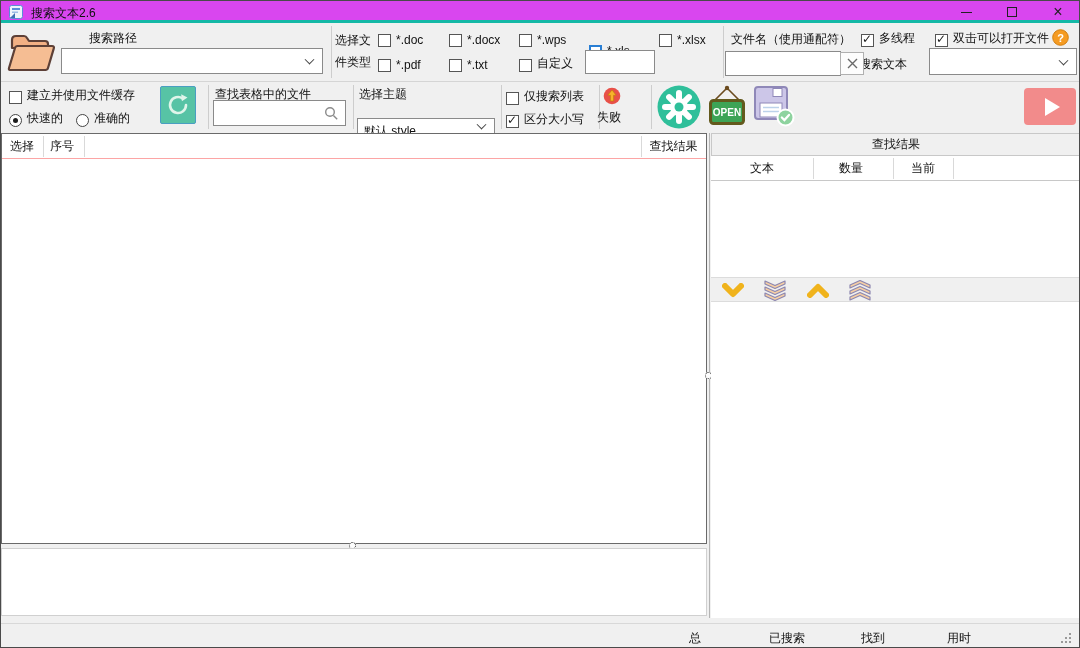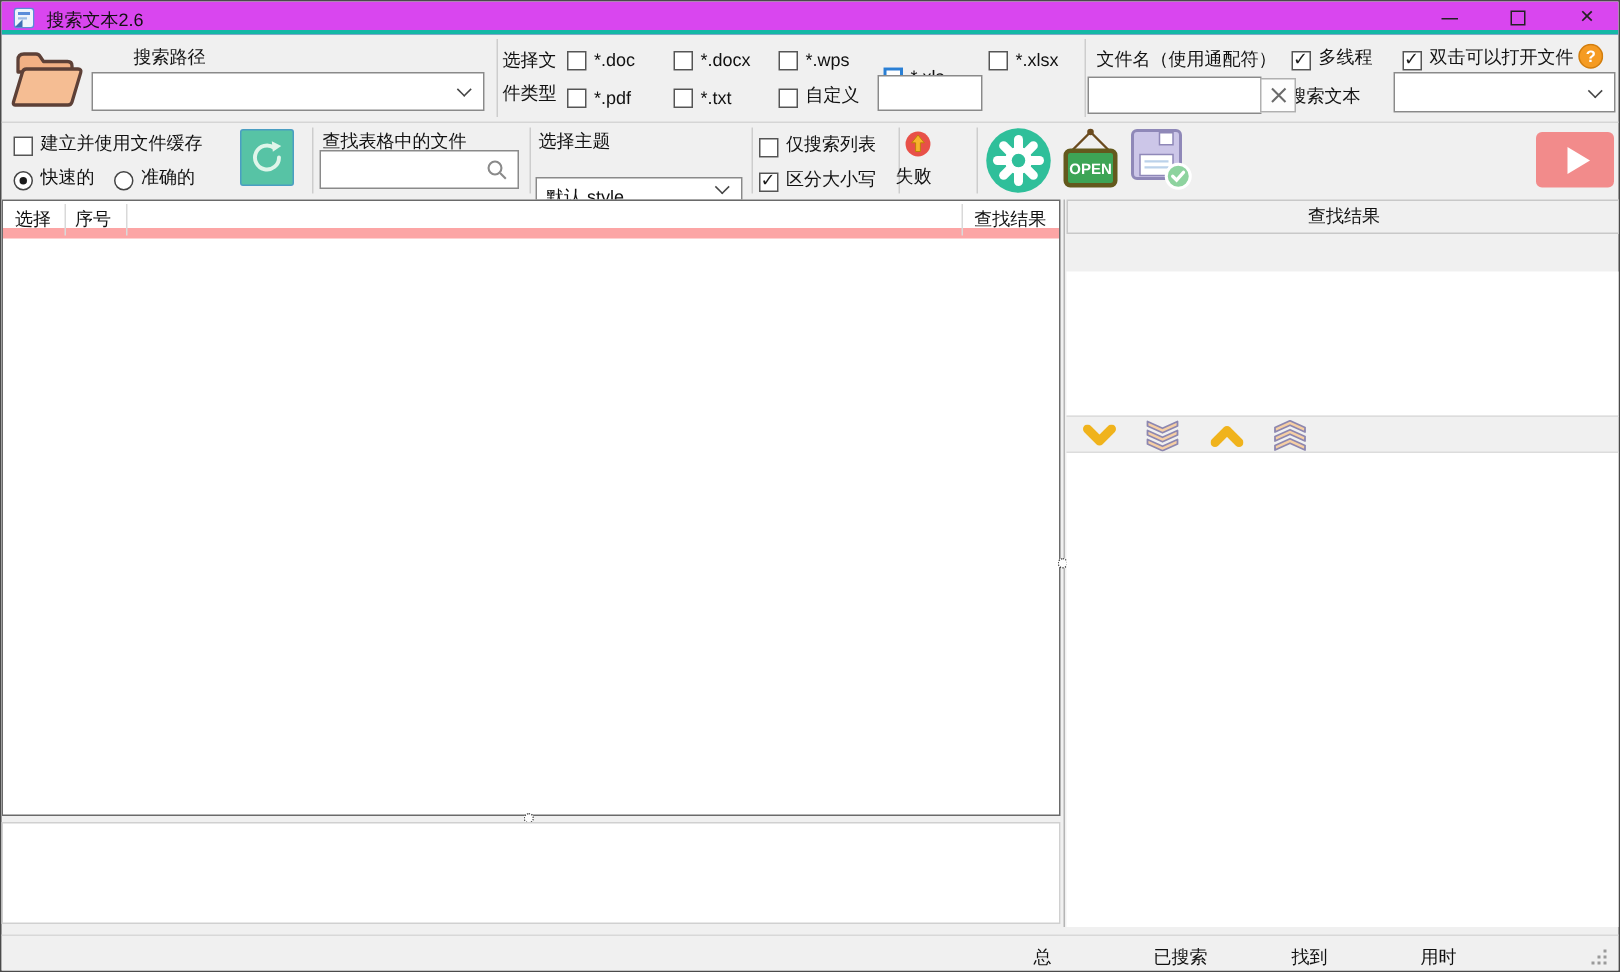--- a/index.html
+++ b/index.html
@@ -27,21 +27,21 @@
   .cbl{white-space:nowrap}
   
   .toolbtn{position:absolute;display:flex;align-items:center;justify-content:center}
   #refresh-btn{background:#57c3a5;border:1px solid #4a9ec2;border-radius:2px}
   #play-btn{background:#f28b8b;border-radius:4px}
   #play-btn .tri{width:0;height:0;border-left:15px solid #fff;border-top:9px solid transparent;border-bottom:9px solid transparent;margin-left:4px}
   
   .knob{position:absolute;width:7px;height:7px;border-radius:50%;background:#fdfdfd;border:1.5px dotted #3f3f3f}
   
   #files-table{position:absolute;left:0;top:132px;width:706px;height:411px;background:#fff;border:1px solid #6a6a6a}
-  #files-header{position:relative;height:25px;border-bottom:7px solid #fca5a5}
+  #files-header{position:relative;height:25px;border-bottom:1px solid #fca5a5}
   .fh-sep{position:absolute;top:2px;height:21px;width:1px;background:#d9d9d9}
   .hcell{position:absolute;top:4px;white-space:nowrap}
   #results-title{position:absolute;left:710px;top:132px;width:370px;height:23px;background:#f0f0f0;border:1px solid #c8c8c8;display:flex;align-items:center;justify-content:center}
   #results-cols{position:absolute;left:710px;top:155px;width:370px;height:25px;background:#fff;border-bottom:1px solid #c8c8c8}
   .panel-white{position:absolute;background:#fff}
   #arrowbar{position:absolute;left:710px;top:276px;width:370px;height:25px;background:#f0f0f0;border-top:1px solid #dcdcdc;border-bottom:1px solid #dcdcdc}
   .arrowbtn{position:absolute;top:2px;width:30px;height:20px;display:flex;align-items:center;justify-content:center}
   
   #statusbar{position:absolute;left:0;top:622px;width:100%;height:26px;background:#f0f0f0;border-top:1px solid #d8d8d8}
 </style>
@@ -274,20 +274,28 @@
   <div class="vsep" style="left:708px;top:132px;height:485px;background:#b5b5b5"></div>
   <div class="knob" style="left:704px;top:371px"></div>
   <div class="knob" style="left:348px;top:541px"></div>
   <div class="knob" style="left:891px;top:296px"></div>
 
   <div class="panel-white" style="left:0;top:547px;width:706px;height:68px;border:1px solid #d0d0d0"></div>
 
   <div id="results-title">
     <span>查找结果</span>
   </div>
+  <div id="results-cols">
+    <span class="hcell" style="left:26px;top:4px;width:50px;text-align:center">文本</span>
+    <div class="fh-sep" style="left:102px"></div>
+    <span class="hcell" style="left:115px;top:4px;width:50px;text-align:center">数量</span>
+    <div class="fh-sep" style="left:182px"></div>
+    <span class="hcell" style="left:187px;top:4px;width:50px;text-align:center">当前</span>
+    <div class="fh-sep" style="left:242px"></div>
+  </div>
   <div class="panel-white" style="left:710px;top:180px;width:370px;height:96px"></div>
 
   <div id="arrowbar">
     <div class="arrowbtn" style="left:7px">
       <svg width="22" height="15" viewBox="0 0 22 15">
         <path d="M3 3 L11 11 L19 3" fill="none" stroke="#f0b31c" stroke-width="6" stroke-linecap="round" stroke-linejoin="round"></path>
       </svg>
     </div>
     <div class="arrowbtn" style="left:49px">
       <svg width="24" height="21" viewBox="0 0 24 21">

